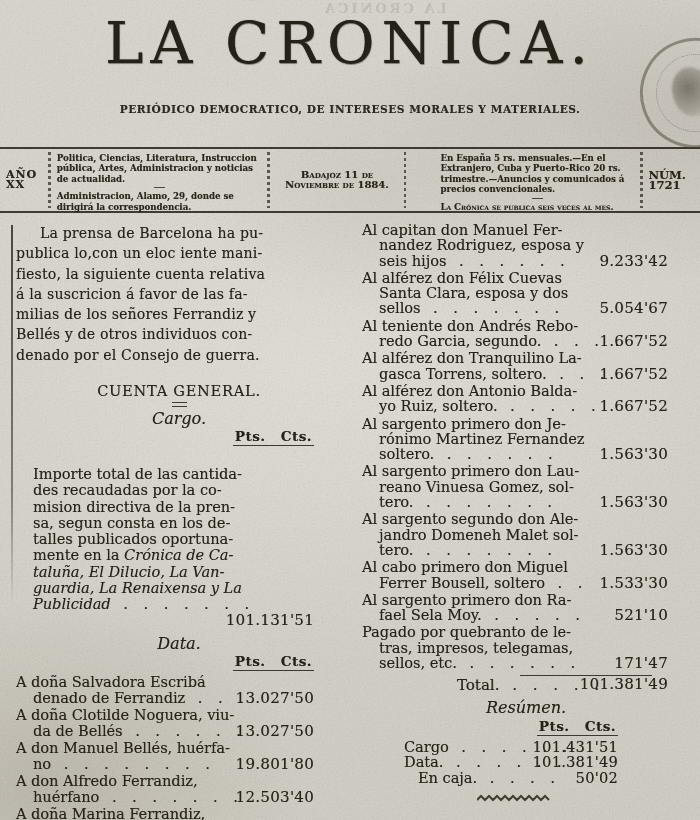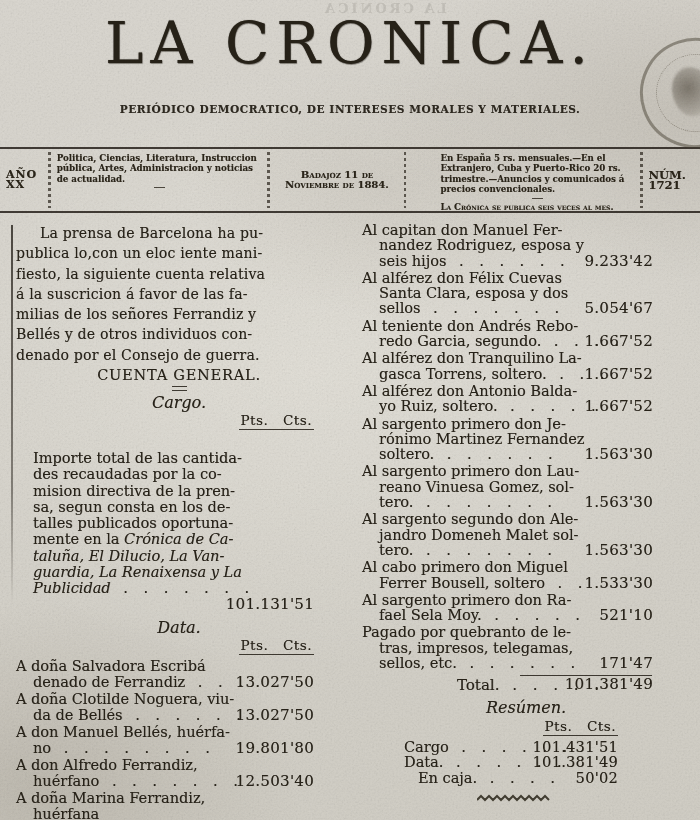--- a/index.html
+++ b/index.html
@@ -72,36 +72,36 @@
   .col { position:absolute; top:223px; font-size:14.5px; }
   .col-left  { left:16px;  width:326px; line-height:15.5px; }
   .col-right { left:362px; width:328px; line-height:15.3px; }
   .edge-line {
     position:absolute; left:11px; top:225px; width:2px; height:380px;
     background:linear-gradient(180deg, rgba(28,23,16,.75), rgba(28,23,16,.45) 70%, transparent);
   }
 
   .intro { font-size:14px; line-height:20.3px; text-indent:24px; white-space:pre-line; margin:0 0 0 0; letter-spacing:.2px; }
 
-  .sec-title { text-align:center; font-size:14.5px; letter-spacing:.8px; margin:2px 0 0 0; line-height:16px; }
+  .sec-title { text-align:center; font-size:14.5px; letter-spacing:.8px; margin:18px 0 0 0; line-height:16px; }
   .eq-divider { width:15px; height:3px; border-top:1.4px solid rgba(35,30,22,.85); border-bottom:1.4px solid rgba(35,30,22,.85); margin:3px auto 2px auto; }
   .subhead { text-align:center; font-style:italic; font-size:16px; line-height:19px; margin:1px 0 1px 0; }
   .ptscts {
     width:max-content; margin:0 28px 4px auto;
-    font-size:13.5px; font-weight:normal; word-spacing:10px; letter-spacing:.5px;
+    font-size:13.5px; font-weight:bold; word-spacing:10px; letter-spacing:.5px;
     border-bottom:1.8px solid rgba(35,30,22,.85); padding:0 2px 1px 2px; line-height:15px;
   }
   .col-right .ptscts { margin-right:72px; }
 
   .entry { position:relative; padding-left:17px; text-indent:-17px; white-space:pre-line; margin-bottom:2px; }
   .cargo-entry { line-height:16.2px; }
   .lead { white-space:pre; letter-spacing:3px; word-spacing:5px; }
   .it { font-style:italic; }
   .amt { position:absolute; right:28px; bottom:0; text-indent:0; white-space:nowrap; font-size:15px; letter-spacing:.3px; }
-  .col-right .amt { right:37px; }
+  .col-right .amt { right:22px; }
 
   .data-head { margin-top:6px; }
 
   .total-rule { width:132px; margin:4px 38px 2px auto; border-top:1.6px solid rgba(35,30,22,.85); }
   .total-row { position:relative; padding-left:95px; margin-bottom:4px; font-size:15px; }
   .total-row .amt { bottom:1px; }
 
   .res-pts { margin-top:2px; }
   .res-row { position:relative; padding-left:42px; line-height:15.5px; }
   .res-row .amt { right:72px; font-size:14.5px; }
@@ -132,20 +132,21 @@
     <div class="stamp-blob"></div>
   </div>
 
   <div class="rule top"></div>
   <div class="paper-header">
     <div class="hcell hc-year">AÑO XX</div>
     <div class="wsep"></div>
     <div class="hcell hc-topics">
       <div>Politica, Ciencias, Literatura, Instruccion pública, Artes, Administracion y noticias de actualidad.</div>
       <div class="mini-dash"></div>
+      <div>Administracion, Alamo, 29, donde se dirigirá la correspondencia.</div>
     </div>
     <div class="wsep"></div>
     <div class="hcell hc-date">Badajoz 11 de Noviembre de 1884.</div>
     <div class="wsep"></div>
     <div class="hcell hc-price">
       <div>En España 5 rs. mensuales.—En el Extranjero, Cuba y Puerto-Rico 20 rs. trimestre.—Anuncios y comunicados á precios convencionales.</div>
       <div class="mini-dash"></div>
       <div class="hc-freq">La Crónica se publica seis veces al mes.</div>
     </div>
     <div class="wsep"></div>

